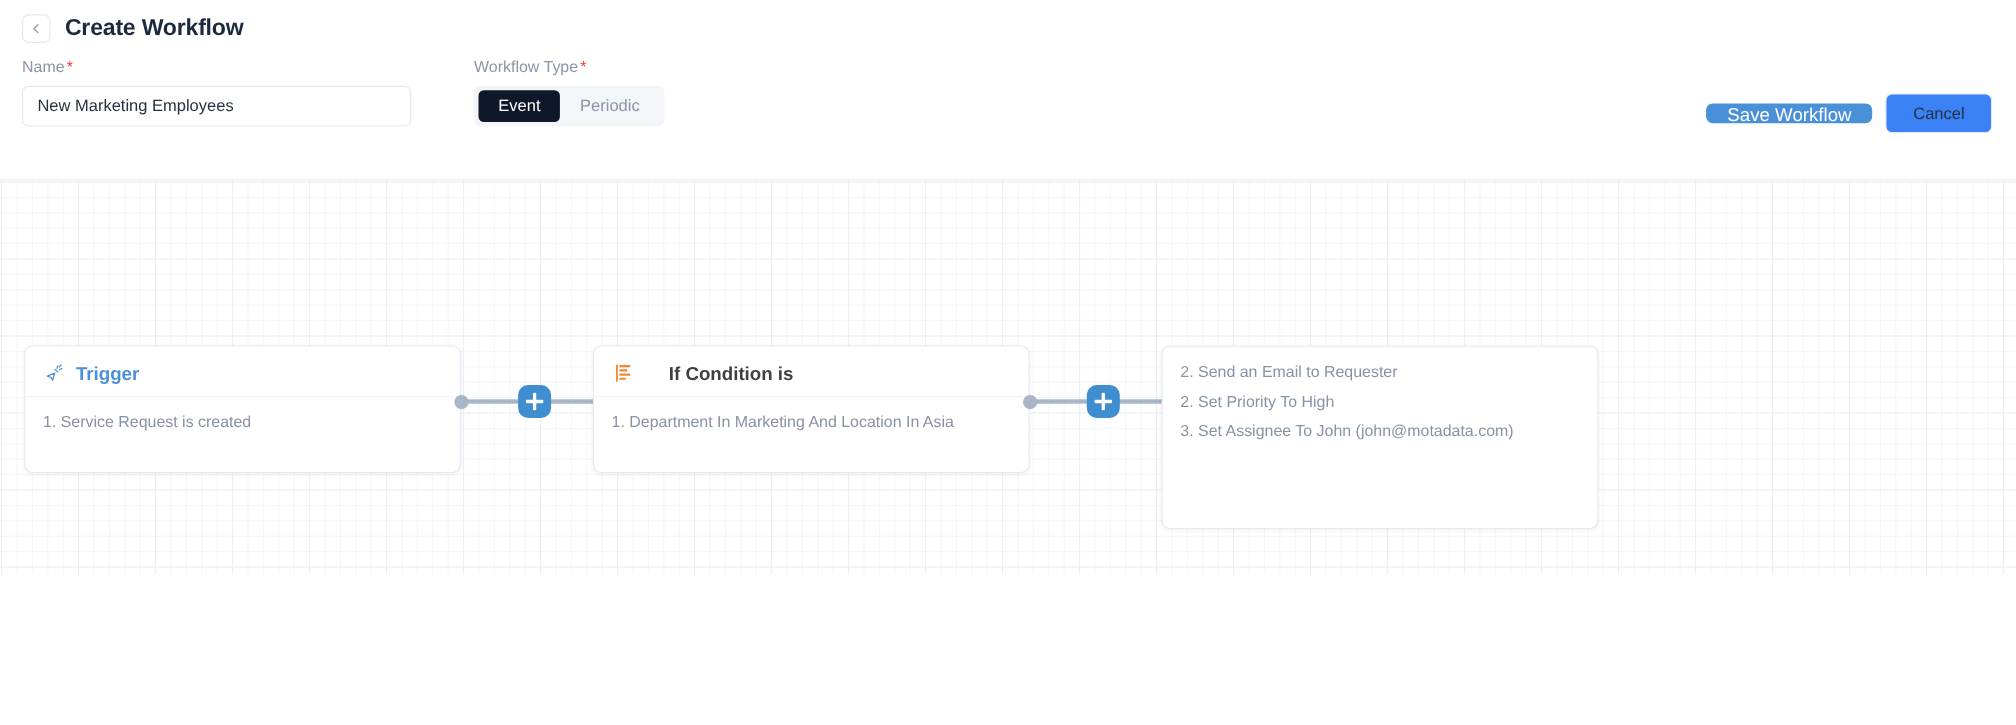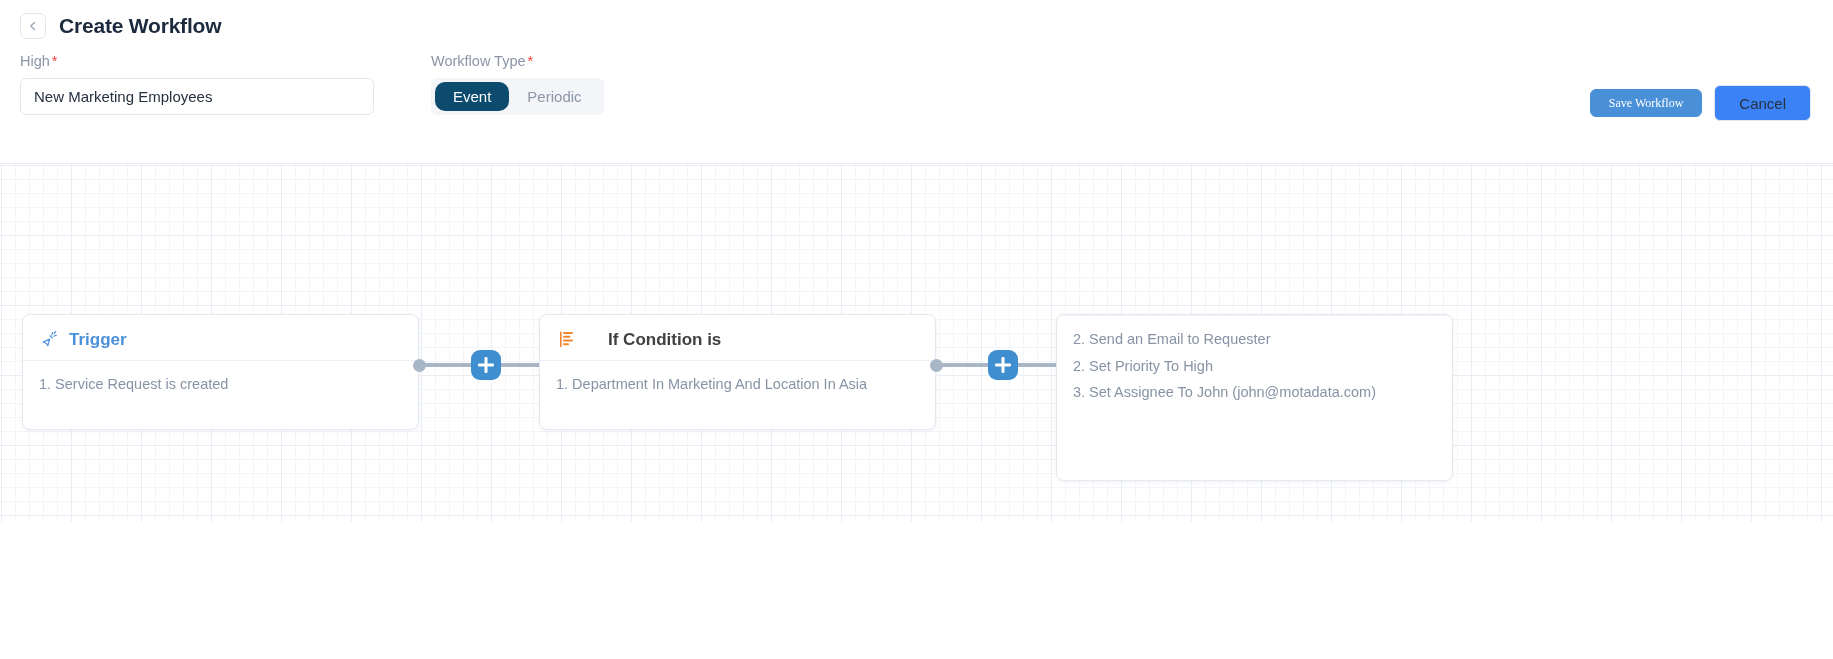--- a/index.html
+++ b/index.html
@@ -114,41 +114,40 @@
     font-size: 15px;
     color: #8b95a5;
     padding: 0 18px;
     height: 29px;
     line-height: 29px;
     border-radius: 5px;
     cursor: pointer;
     white-space: nowrap;
   }
   .seg-btn.active {
-    background: #0c4a6e;
+    background: #0f172a;
     color: #ffffff;
-    border-radius: 10px;
   }
 
   .actions {
     position: absolute;
     right: 22px;
     top: 85px;
     display: flex;
     align-items: center;
     gap: 12px;
   }
   .btn-primary {
     background: #4a90d9;
     color: #ffffff;
     border: 1px solid #4a90d9;
     border-radius: 6px;
-    font-family: Liberation Serif, serif;
-    font-size: 12px;
-    height: 28px;
+    font-family: Liberation Sans, sans-serif;
+    font-size: 17px;
+    height: 18px;
     padding: 0 18px;
     cursor: pointer;
     white-space: nowrap;
   }
   .btn-ghost {
     background: #3b82f6;
     color: #26313f;
     border: 1px solid #e3e8ef;
     border-radius: 6px;
     font-family: "Liberation Sans", "DejaVu Sans", sans-serif;
@@ -306,21 +305,21 @@
         <span>
           <svg width="12" height="12" viewBox="0 0 12 12">
             <polyline points="7.5,2.5 3.8,6 7.5,9.5" fill="none" stroke="#9aa6b6" stroke-width="1.4" stroke-linecap="round" stroke-linejoin="round"></polyline>
           </svg>
         </span>
       </div>
       <div class="page-title">Create Workflow</div>
     </div>
 
     <div class="field-name">
-      <div class="field-label"><span>High</span><span class="req">*</span></div>
+      <div class="field-label"><span>Name</span><span class="req">*</span></div>
       <input class="name-input" type="text" value="New Marketing Employees" placeholder="Name" style="">
     </div>
 
     <div class="field-type">
       <div class="field-label"><span>Workflow Type</span><span class="req">*</span></div>
       <div class="seg-group">
         <button class="seg-btn active">Event</button>
         <button class="seg-btn">Periodic</button>
       </div>
     </div>

